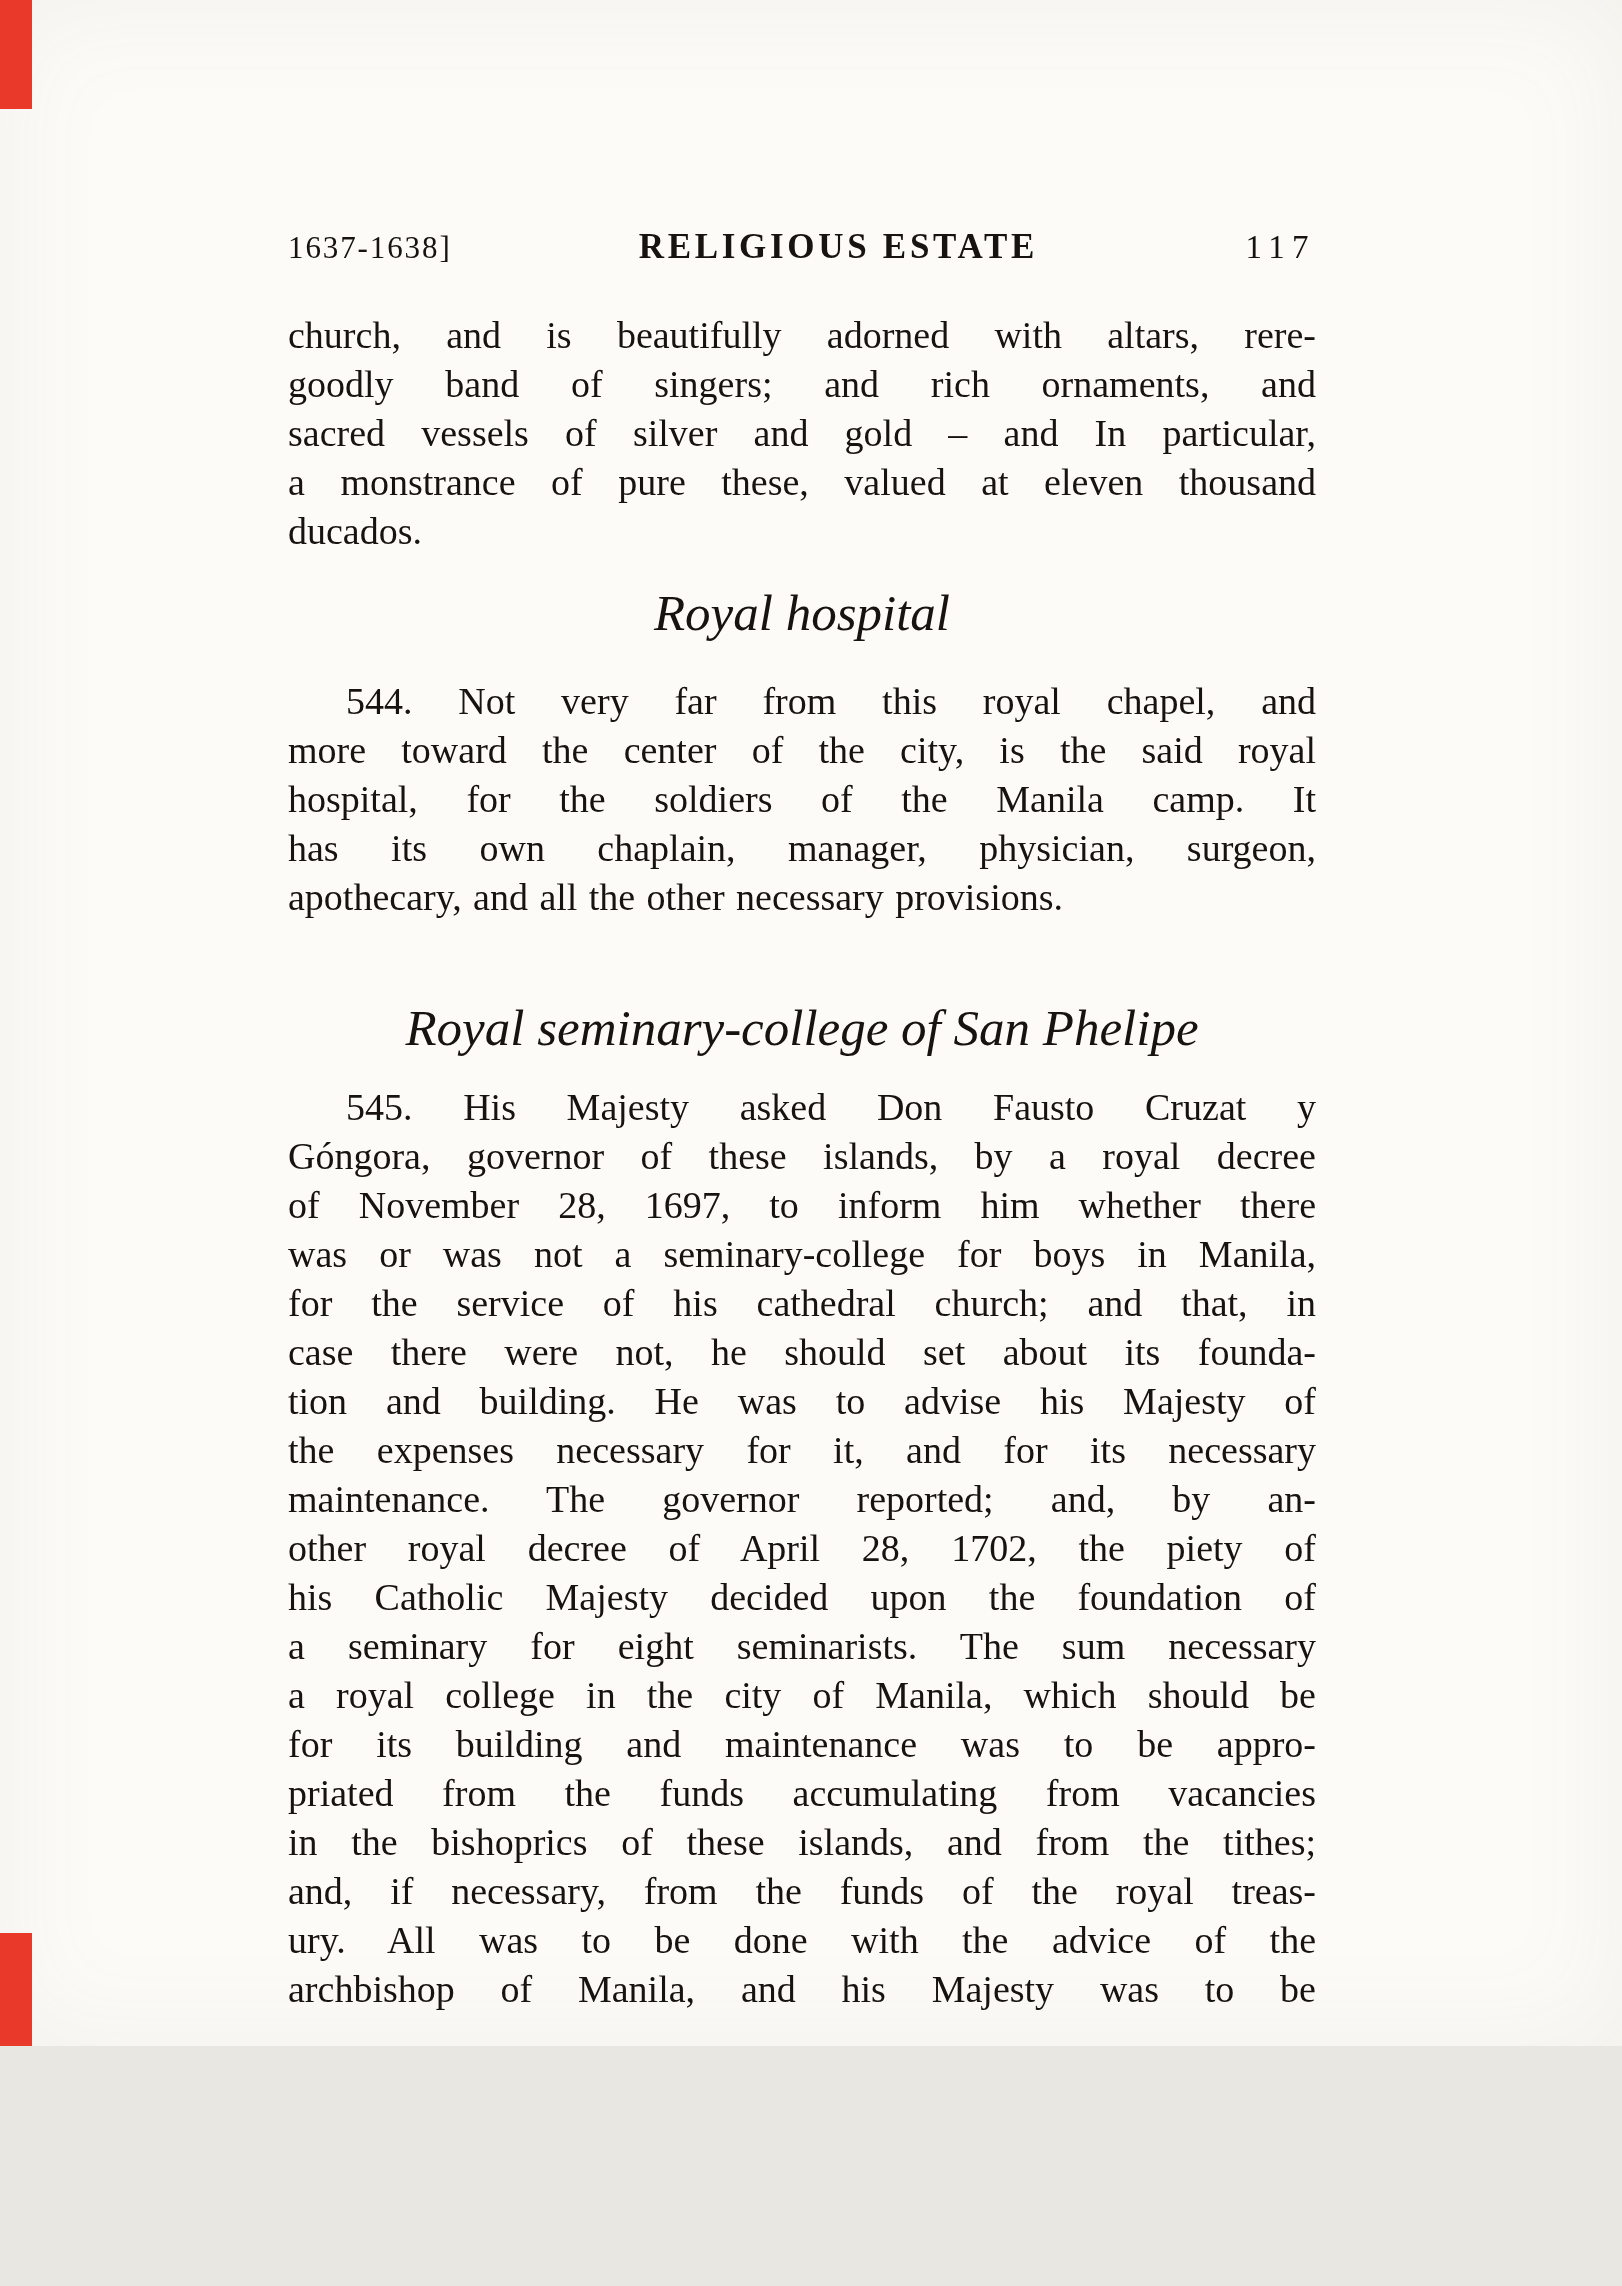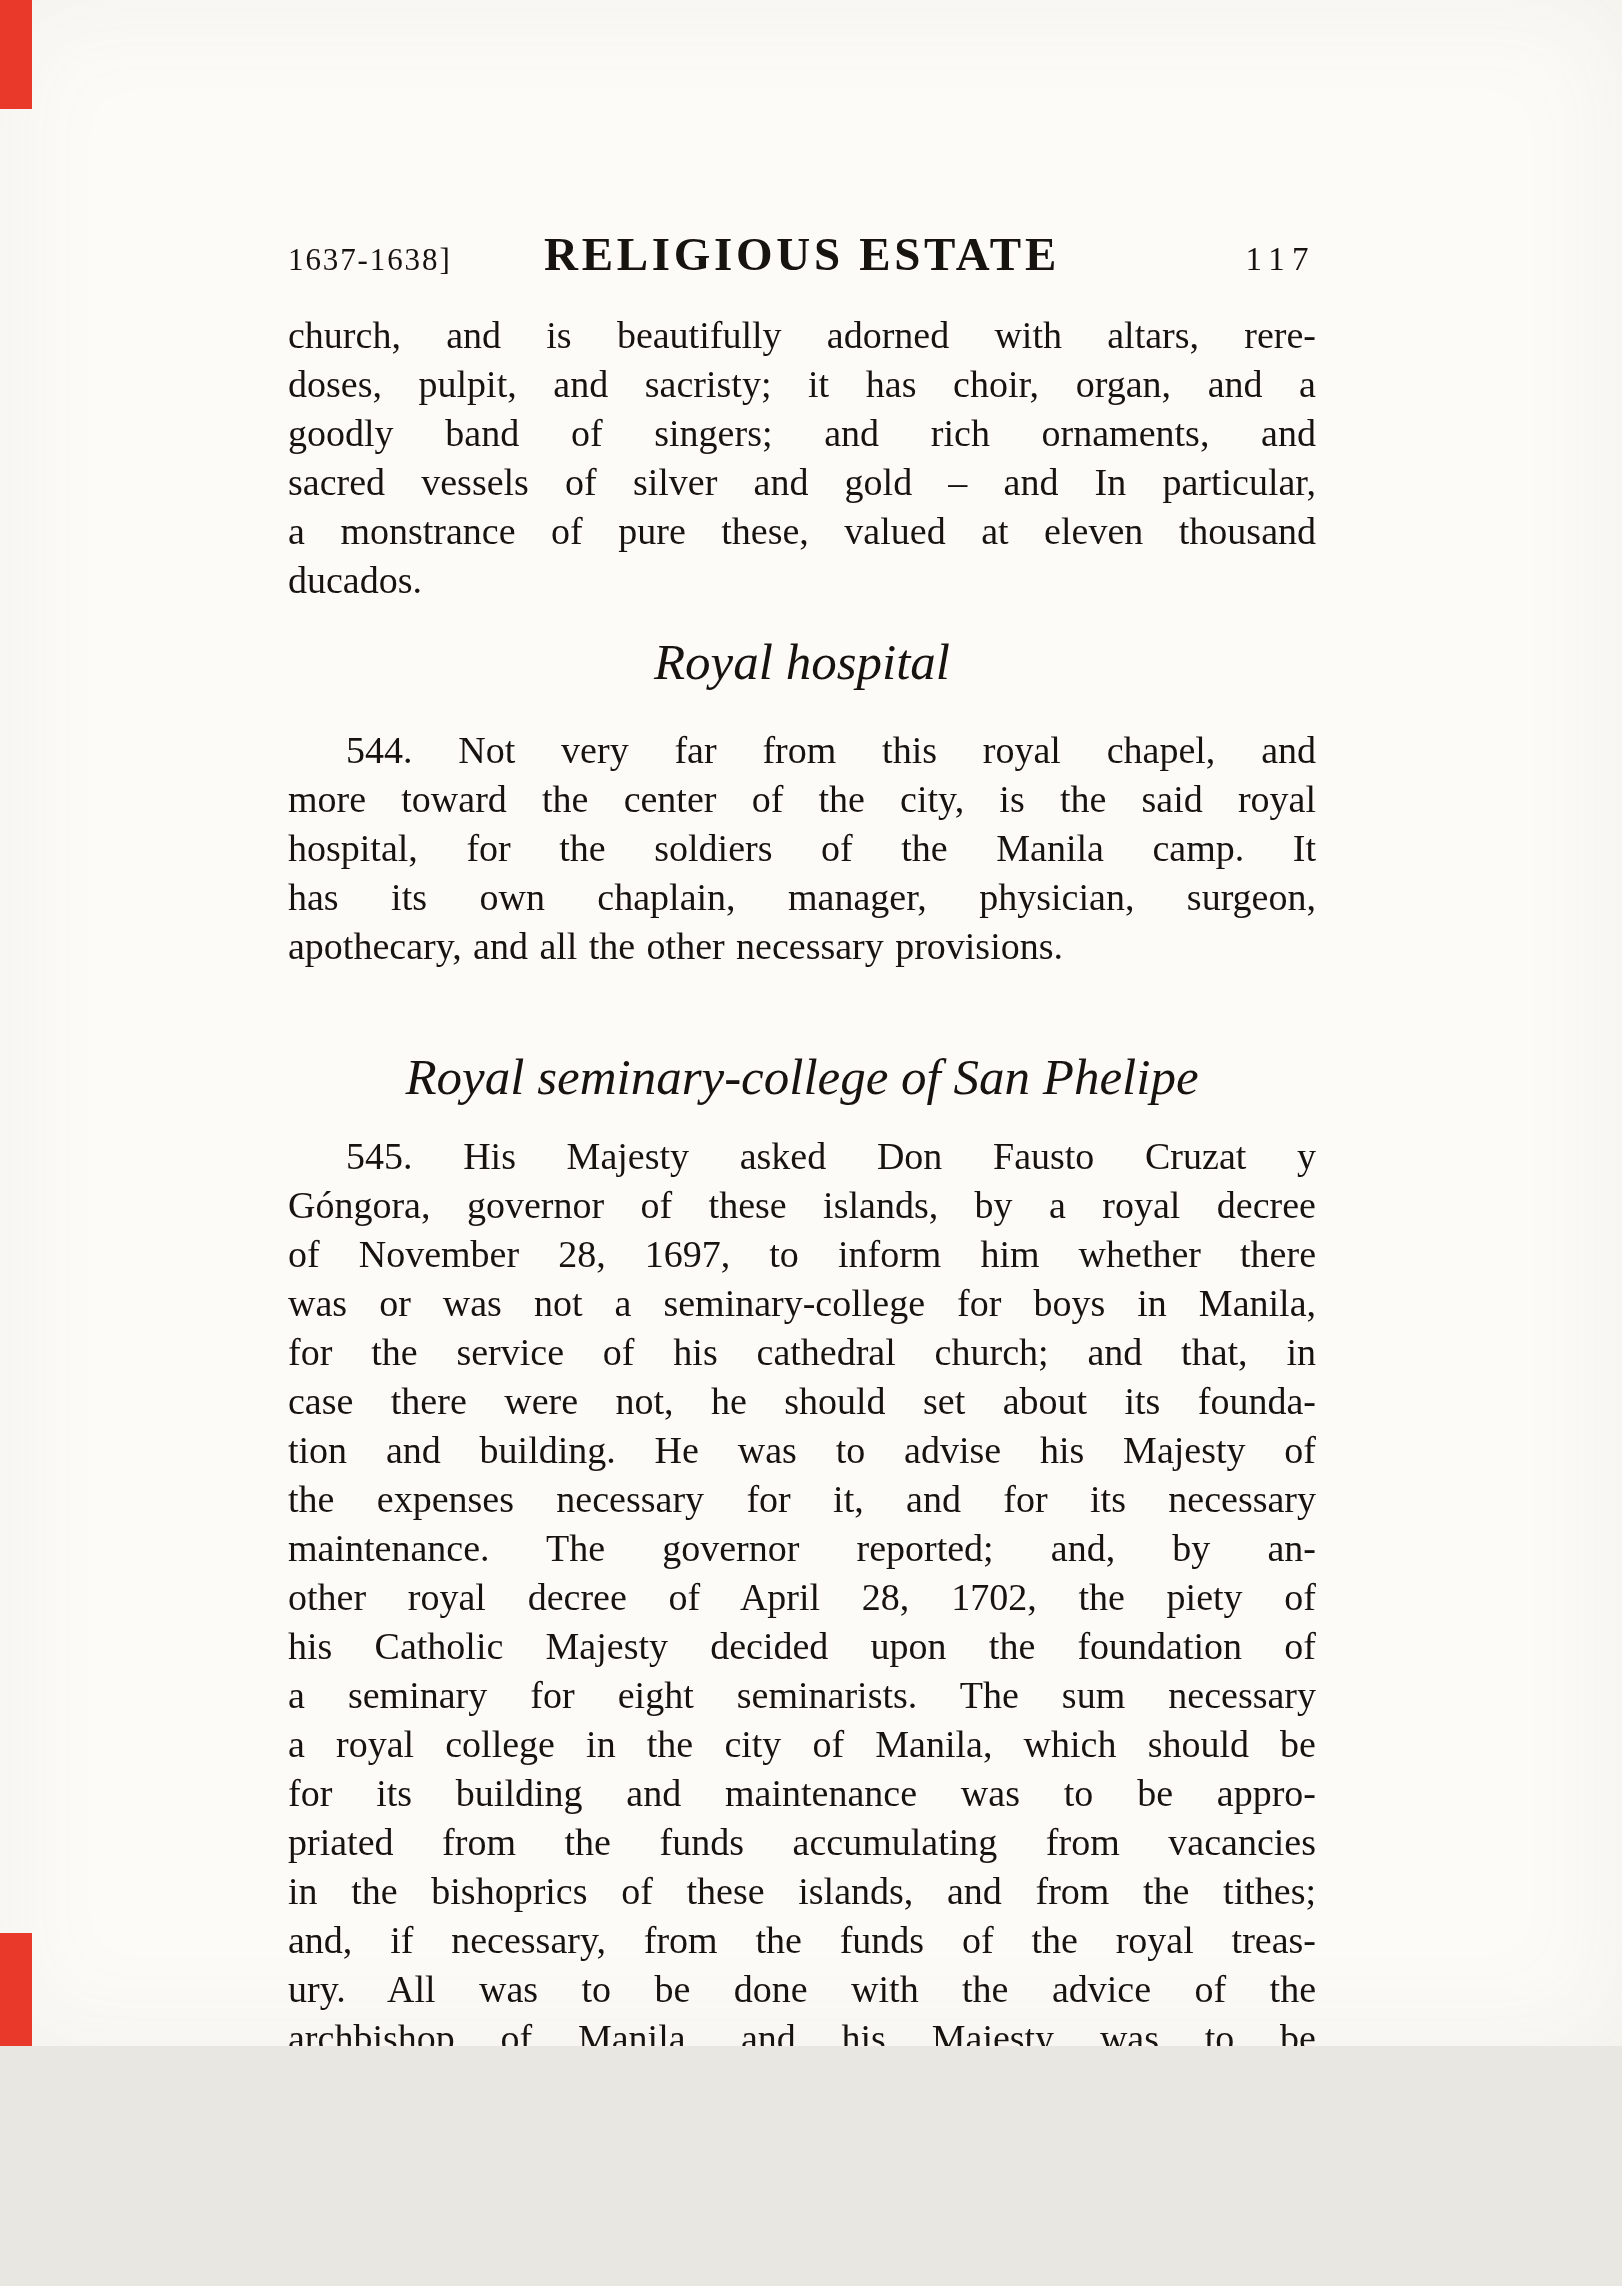--- a/index.html
+++ b/index.html
@@ -50,21 +50,21 @@
   }
   .h-left {
     width: 278px;
     font-size: 31px;
     letter-spacing: 1.9px;
     white-space: nowrap;
   }
   .h-center {
     flex: 1;
     text-align: right;
-    font-size: 47px;
+    font-size: 35px;
     font-weight: 700;
     letter-spacing: 3.7px;
     white-space: nowrap;
   }
   .h-right {
     width: 278px;
     text-align: right;
     font-size: 33px;
     letter-spacing: 7.4px;
     white-space: nowrap;
@@ -109,21 +109,20 @@
   <div class="content">
 
     <div class="header">
       <span class="h-left">1637-1638]</span>
       <span class="h-center">RELIGIOUS ESTATE</span>
       <span class="h-right">117</span>
     </div>
 
     <div class="para">
         <div class="tline">church, and is beautifully adorned with altars, rere-</div>
-        <div class="tline">doses, pulpit, and sacristy; it has choir, organ, and a</div>
         <div class="tline">goodly band of singers; and rich ornaments, and</div>
         <div class="tline">sacred vessels of silver and gold – and In particular,</div>
         <div class="tline">a monstrance of pure these, valued at eleven thousand</div>
         <div class="tline noju">ducados.</div>
       </div>
 
     <h2 class="heading">Royal hospital</h2>
 
     <div class="para indent-first">
         <div class="tline">544.  Not very far from this royal chapel, and</div>

